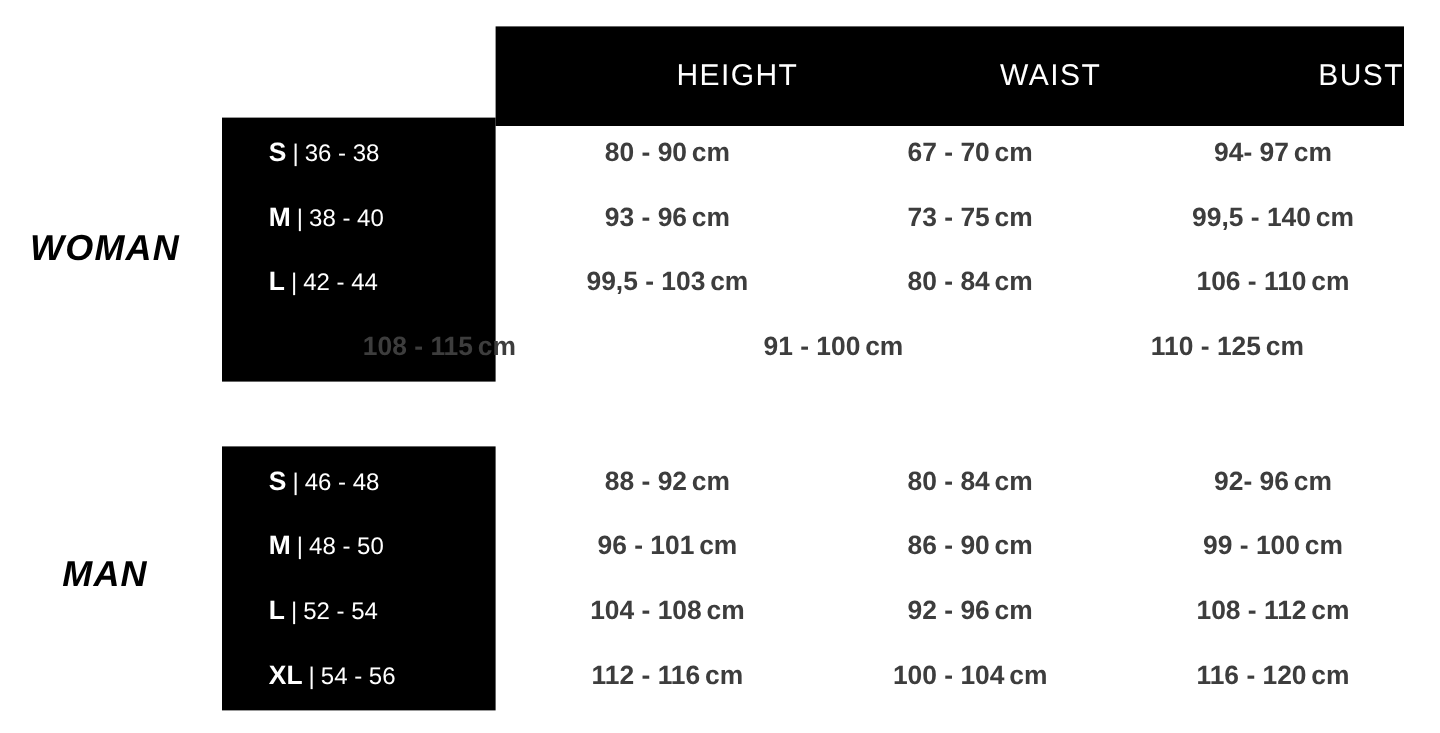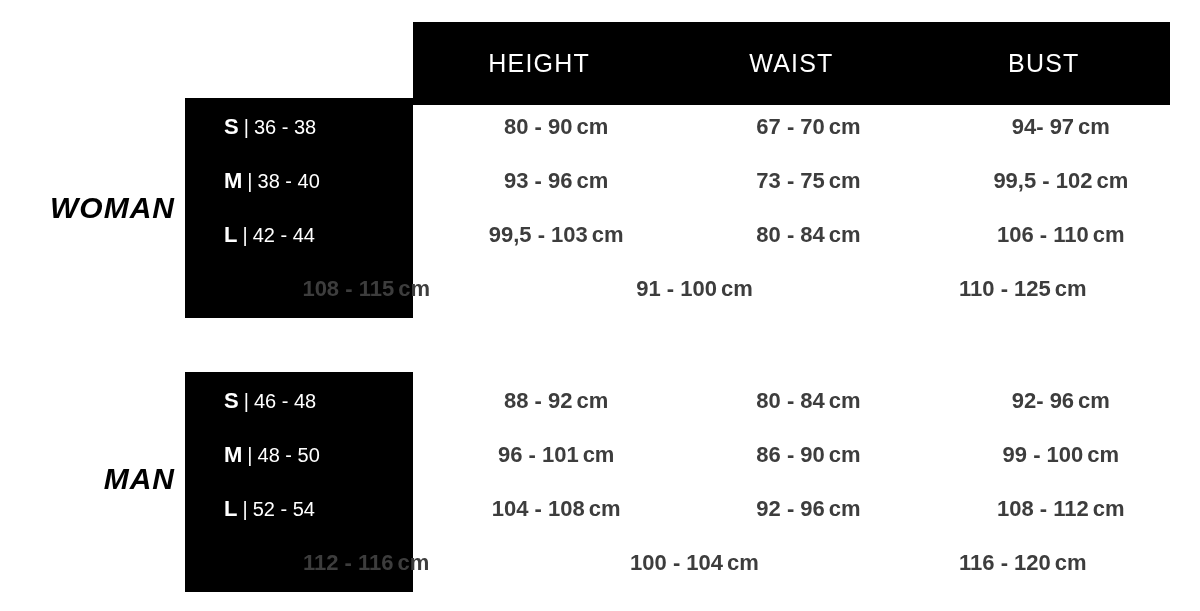--- a/index.html
+++ b/index.html
@@ -34,21 +34,21 @@
     position: absolute;
     left: 413px;
     top: 22px;
     width: 757px;
     height: 83px;
     display: flex;
     align-items: center;
   }
   .header-cell {
     flex: 1 1 0;
-    text-align: center;
+    text-align: right;
     color: #ffffff;
     font-size: 25px;
     letter-spacing: 1.2px;
     font-weight: 400;
   }
 
   
   .size-block {
     position: absolute;
     background: #000000;
@@ -67,21 +67,21 @@
   }
 
   
   .group-label {
     position: absolute;
     font-style: italic;
     font-weight: bold;
     font-size: 30px;
     color: #000000;
     letter-spacing: 1px;
-    text-align: right;
+    text-align: center;
     width: 175px;
     left: 0;
   }
   .group-label.woman { top: 191px; }
   .group-label.man   { top: 462px; }
 
   
   .rows {
     position: absolute;
     left: 202px;
@@ -173,21 +173,21 @@
       <div class="size-cell">
         <span class="sz">M</span><span class="sep">|</span><span class="num">38 - 40</span>
       </div>
       <div class="meas-cell">
         <span class="val">93 - 96</span><span class="unit">cm</span>
       </div>
       <div class="meas-cell">
         <span class="val">73 - 75</span><span class="unit">cm</span>
       </div>
       <div class="meas-cell">
-        <span class="val">99,5 - 102</span><span class="unit">cm</span>
+        <span class="val">99,5 - 140</span><span class="unit">cm</span>
       </div>
     </div>
 
     <div class="row">
       <div class="size-cell">
         <span class="sz">L</span><span class="sep">|</span><span class="num">42 - 44</span>
       </div>
       <div class="meas-cell">
         <span class="val">99,5 - 103</span><span class="unit">cm</span>
       </div>
@@ -254,20 +254,23 @@
       </div>
       <div class="meas-cell">
         <span class="val">92 - 96</span><span class="unit">cm</span>
       </div>
       <div class="meas-cell">
         <span class="val">108 - 112</span><span class="unit">cm</span>
       </div>
     </div>
 
     <div class="row">
+      <div class="size-cell">
+        <span class="sz">XL</span><span class="sep">|</span><span class="num">54 - 56</span>
+      </div>
       <div class="meas-cell">
         <span class="val">112 - 116</span><span class="unit">cm</span>
       </div>
       <div class="meas-cell">
         <span class="val">100 - 104</span><span class="unit">cm</span>
       </div>
       <div class="meas-cell">
         <span class="val">116 - 120</span><span class="unit">cm</span>
       </div>
     </div>

